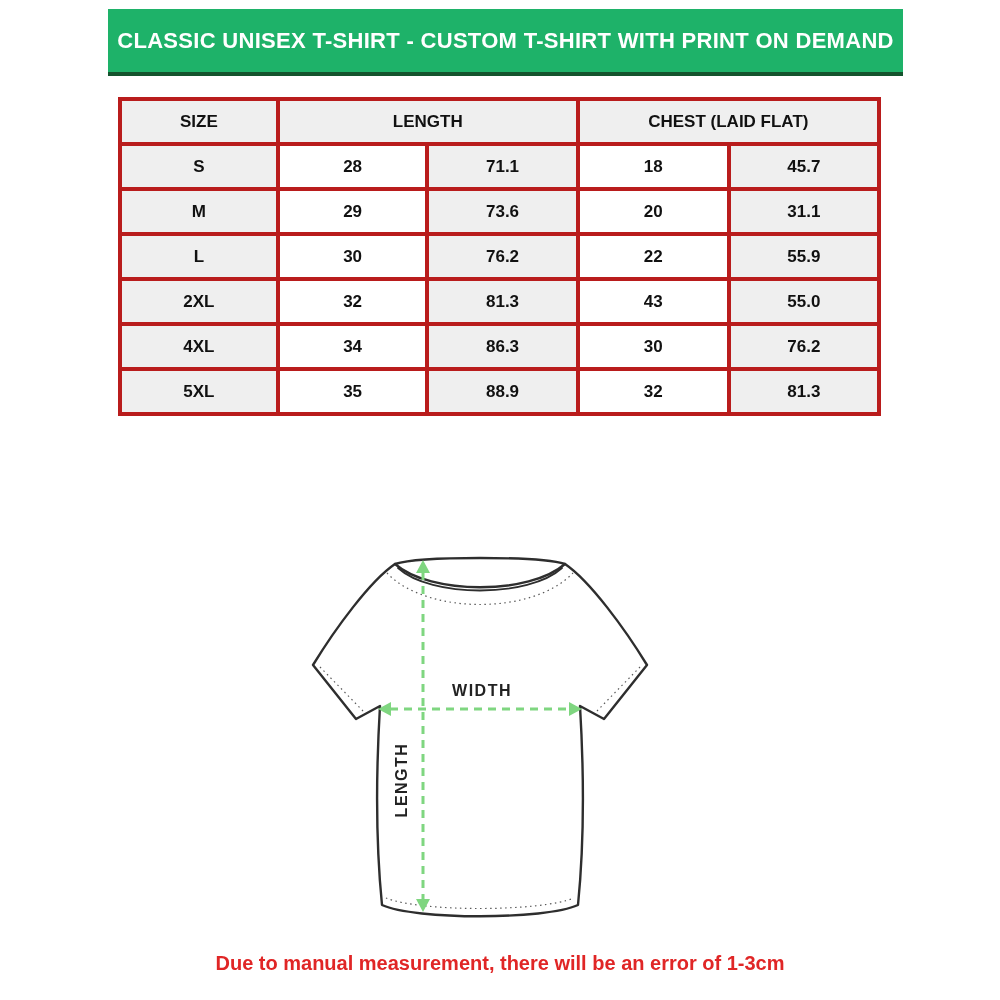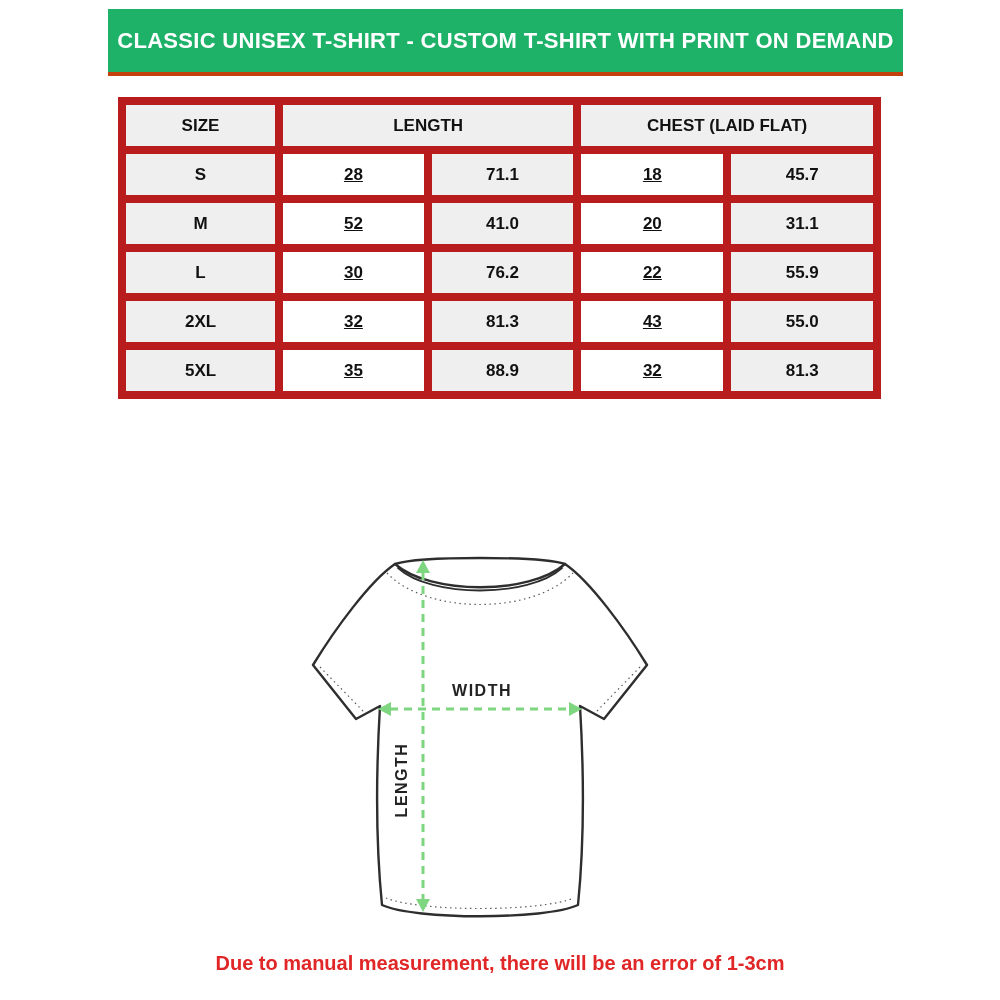--- a/index.html
+++ b/index.html
@@ -18,21 +18,21 @@
     background: #ffffff;
     overflow: hidden;
   }
   .banner {
     position: absolute;
     left: 108px;
     top: 9px;
     width: 795px;
     height: 63px;
     background: #1eb269;
-    border-bottom: 4px solid #c2410c;
+    border-bottom: 4px solid #14532d;
     display: flex;
     align-items: center;
     justify-content: center;
   }
   .banner-title {
     color: #ffffff;
     font-size: 22px;
     font-weight: bold;
     letter-spacing: 0.3px;
     white-space: nowrap;
@@ -40,31 +40,31 @@
   .size-table {
     position: absolute;
     left: 118px;
     top: 97px;
     width: 763px;
     border-collapse: collapse;
     table-layout: fixed;
     border: 3px solid #3d3d3d;
   }
   .size-table th, .size-table td {
-    border: 8px solid #b91c1c;
+    border: 4px solid #b91c1c;
     height: 41px;
     text-align: center;
     vertical-align: middle;
     font-weight: bold;
     font-size: 17px;
     color: #111111;
     padding: 0;
   }
   .cell-gray { background: #efefef; }
-  .cell-white { background: #ffffff; text-decoration: underline; }
+  .cell-white { background: #ffffff; }
   .shirt-wrap {
     position: absolute;
     left: 310px;
     top: 553px;
     width: 340px;
     height: 380px;
   }
   .footer-note {
     position: absolute;
     left: 0;
@@ -103,38 +103,45 @@
     <tbody>
       <tr>
         <td class="cell-gray">S</td>
         <td class="cell-white">28</td>
         <td class="cell-gray">71.1</td>
         <td class="cell-white">18</td>
         <td class="cell-gray">45.7</td>
       </tr>
       <tr>
         <td class="cell-gray">M</td>
-        <td class="cell-white">52</td>
-        <td class="cell-gray">41.0</td>
+        <td class="cell-white">29</td>
+        <td class="cell-gray">73.6</td>
         <td class="cell-white">20</td>
         <td class="cell-gray">31.1</td>
       </tr>
       <tr>
         <td class="cell-gray">L</td>
         <td class="cell-white">30</td>
         <td class="cell-gray">76.2</td>
         <td class="cell-white">22</td>
         <td class="cell-gray">55.9</td>
       </tr>
       <tr>
         <td class="cell-gray">2XL</td>
         <td class="cell-white">32</td>
         <td class="cell-gray">81.3</td>
         <td class="cell-white">43</td>
         <td class="cell-gray">55.0</td>
+      </tr>
+      <tr>
+        <td class="cell-gray">4XL</td>
+        <td class="cell-white">34</td>
+        <td class="cell-gray">86.3</td>
+        <td class="cell-white">30</td>
+        <td class="cell-gray">76.2</td>
       </tr>
       <tr>
         <td class="cell-gray">5XL</td>
         <td class="cell-white">35</td>
         <td class="cell-gray">88.9</td>
         <td class="cell-white">32</td>
         <td class="cell-gray">81.3</td>
       </tr>
     </tbody>
   </table>

